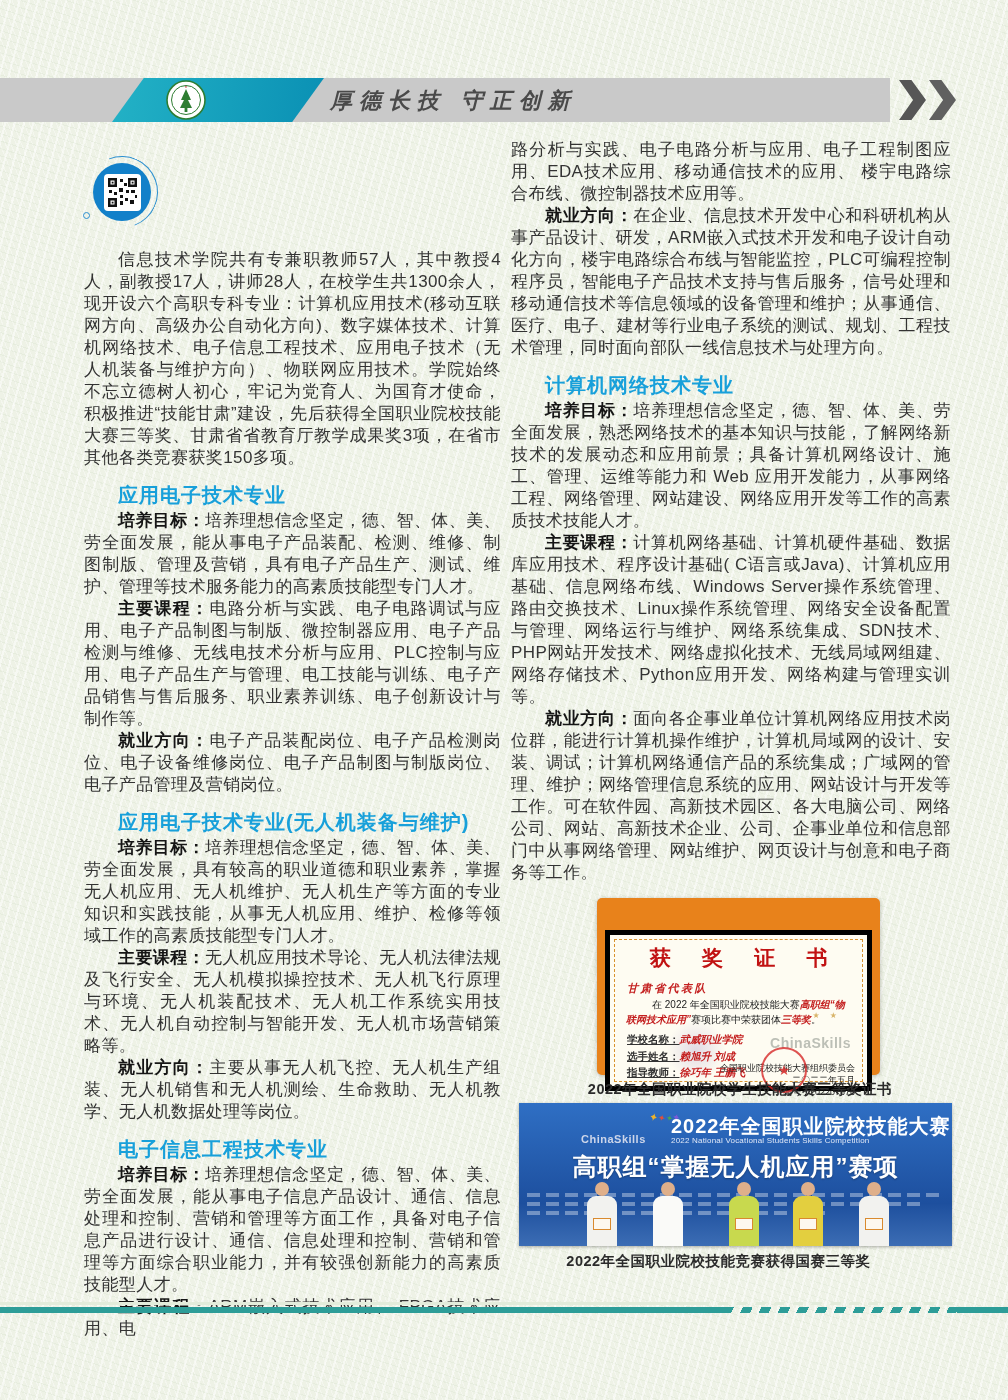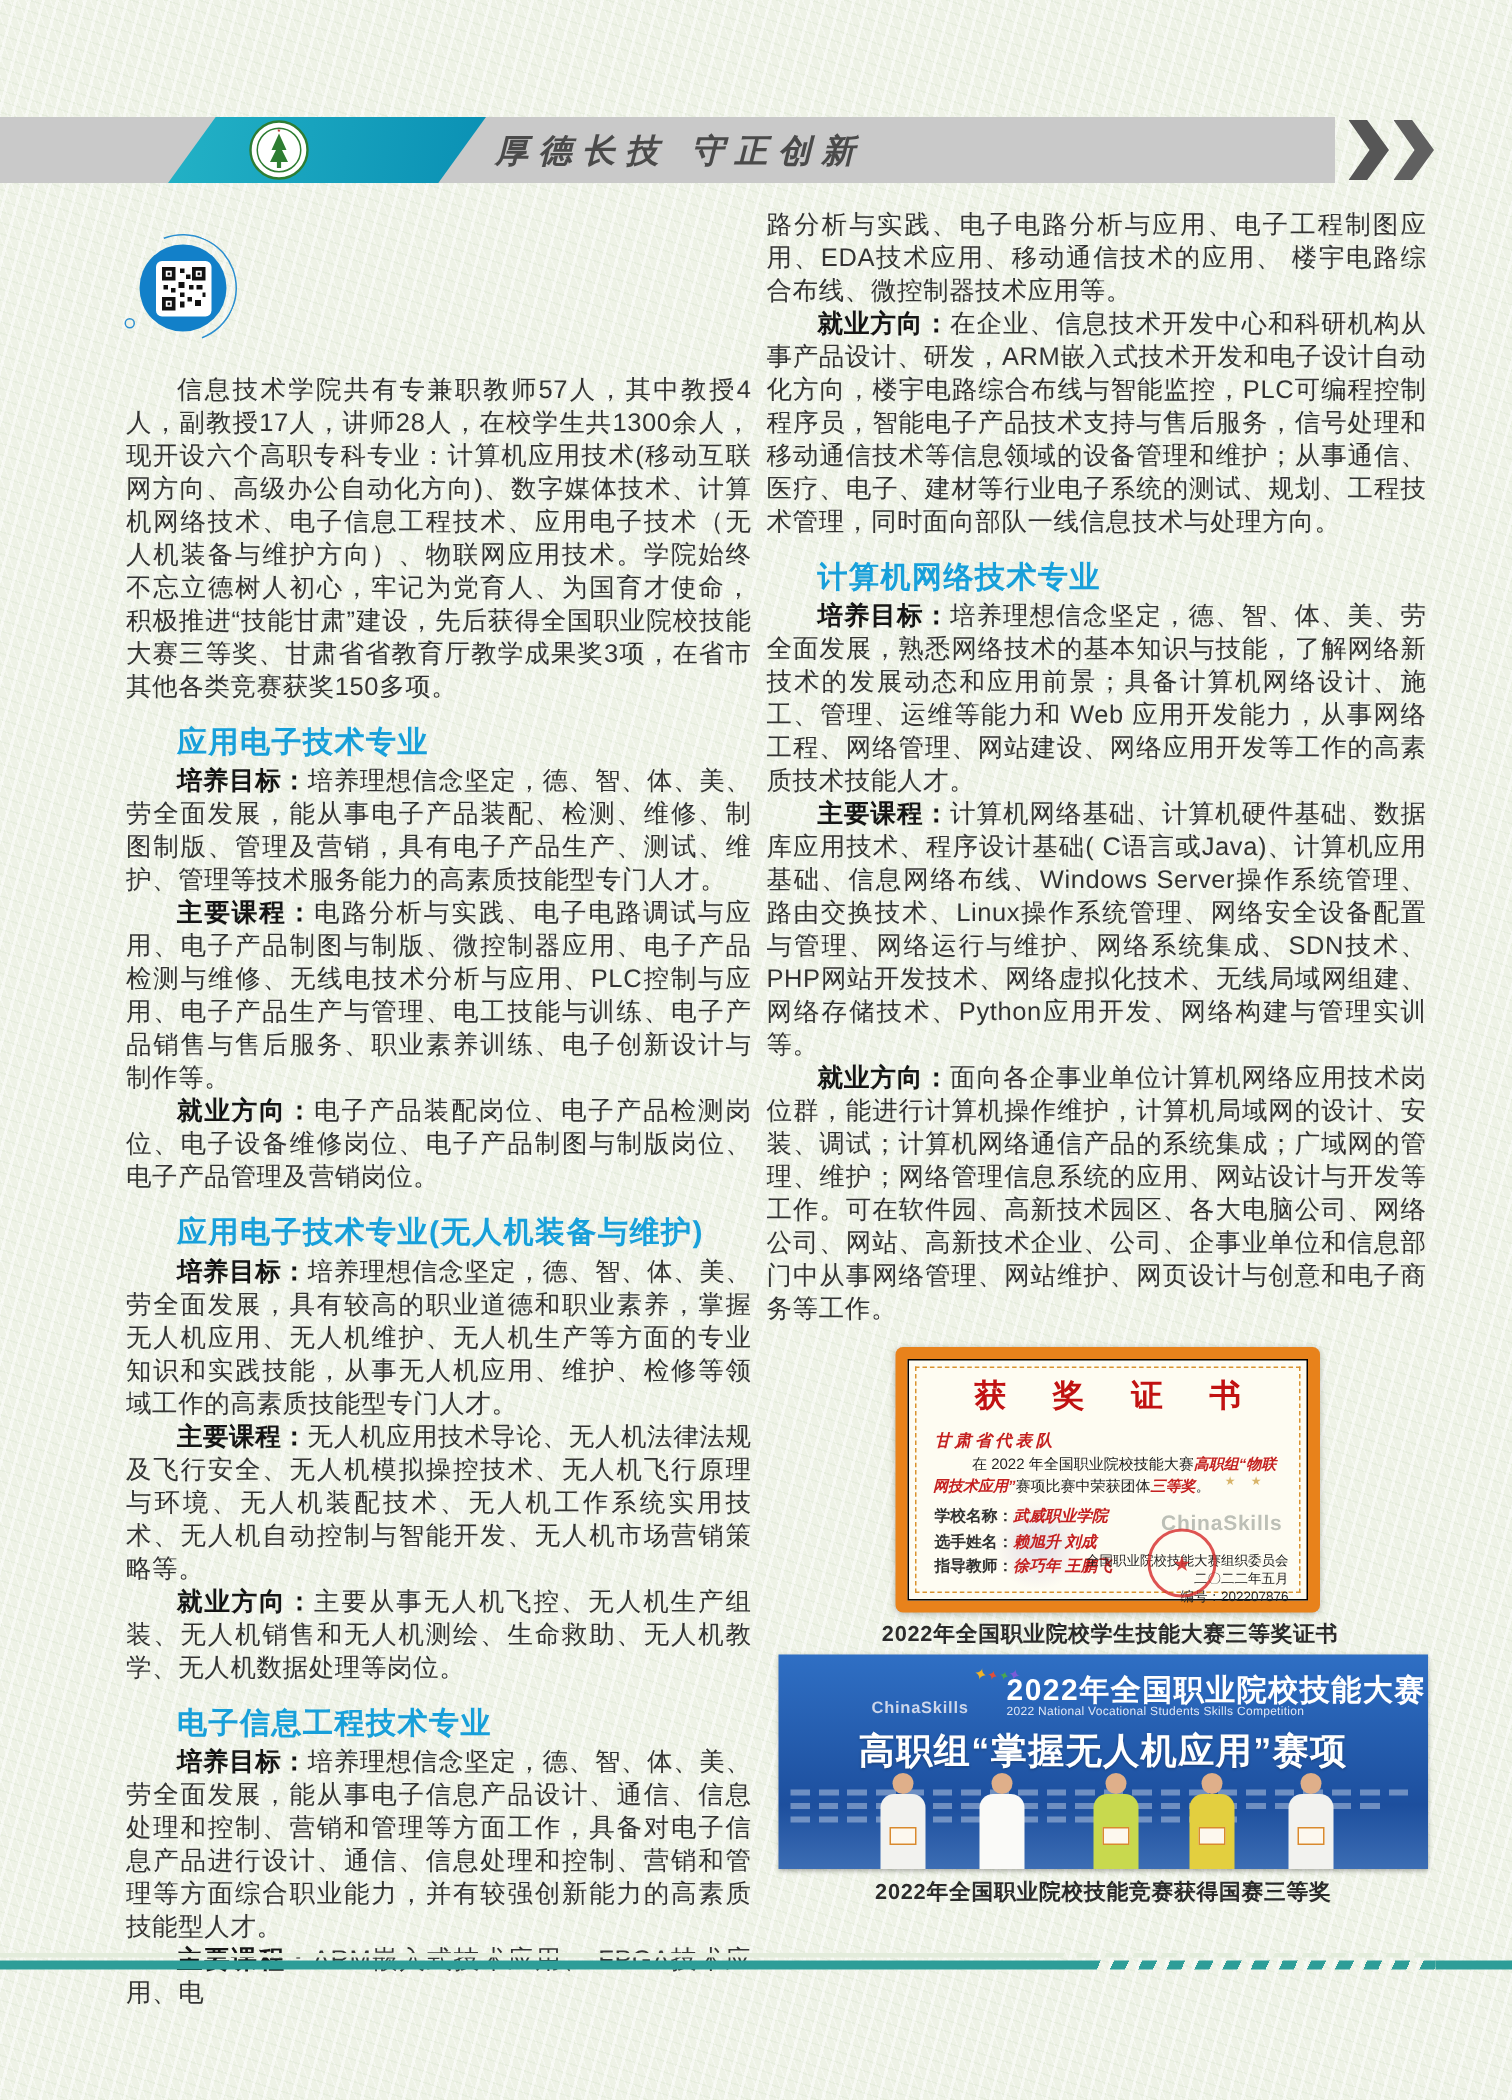--- a/index.html
+++ b/index.html
@@ -46,44 +46,44 @@
   .col.right{left:511px;top:139px;width:440px;}
   .col p{margin:0;}
   .indent{text-indent:2em;}
   .col b{color:#151515;}
   .section{margin-top:15px;}
   .sec-h{margin:0 0 4px 0;font-size:20px;font-weight:bold;color:#18a0da;text-indent:34px;letter-spacing:1px;}
 
   
   .cert{position:absolute;left:597px;top:898px;width:283px;height:177px;background:#e8821b;
         border-radius:5px;padding:8px;box-sizing:border-box;box-shadow:0 1px 4px rgba(0,0,0,.25);}
-  .cert-in{position:relative;width:100%;height:100%;background:#fefcf2;border:1px solid #000000;box-sizing:border-box;}
+  .cert-in{position:relative;width:100%;height:100%;background:#fefcf2;border:5px solid #000000;box-sizing:border-box;margin-top:24px;}
   .cert-frame{position:absolute;inset:4px;border:1px dashed #d9922e;}
   .cert-title{margin-top:9px;text-align:center;color:#c11212;
         font-family:"Liberation Serif","DejaVu Serif",serif;font-weight:bold;font-size:21px;
         letter-spacing:13px;text-indent:13px;}
   .cert-team{position:absolute;left:17px;top:46px;color:#c42020;font-style:italic;font-weight:bold;
         font-size:11px;letter-spacing:2.5px;}
   .cert-body{position:absolute;left:16px;right:14px;top:62px;font-size:10px;line-height:15px;
         color:#222;text-indent:26px;}
   .cert-red{color:#c42020;font-weight:bold;font-style:italic;}
   .cert-fields{position:absolute;left:17px;top:96px;font-size:10.5px;line-height:16.5px;}
-  .cert-fields .lab{color:#333;font-weight:bold;}
+  .cert-fields .lab{color:#333;font-weight:bold;text-decoration:underline;}
   .cert-wm{position:absolute;right:16px;top:100px;color:#bcbfb6;font-weight:bold;font-size:14px;letter-spacing:.5px;}
   .cert-org{position:absolute;right:12px;top:127px;text-align:right;font-size:9px;line-height:12px;color:#222;}
   .cert-seal{position:absolute;right:60px;top:112px;width:42px;height:42px;border-radius:50%;
         border:2px solid rgba(214,40,40,.8);display:flex;align-items:center;justify-content:center;
         color:rgba(214,40,40,.85);font-size:14px;}
   .cert-gear{position:absolute;left:56px;bottom:6px;width:60px;height:60px;border-radius:50%;
         background:radial-gradient(rgba(150,130,190,.28),rgba(150,130,190,0) 70%);}
   .cert-stars{position:absolute;right:26px;top:76px;color:#d8b46a;font-size:8px;letter-spacing:4px;}
 
   .fig-caption{position:absolute;text-align:center;font-size:14.5px;font-weight:600;color:#2b2b2b;letter-spacing:.5px;}
   .cap-cert{left:540px;top:1080px;width:400px;}
-  .cap-photo{left:519px;top:1252px;width:433px;}
+  .cap-photo{left:502px;top:1252px;width:433px;}
 
   
   .photo{position:absolute;left:519px;top:1103px;width:433px;height:143px;overflow:hidden;
         background:linear-gradient(180deg,#2f6fc4 0%,#1d4f9e 70%,#3c6db4 100%);box-shadow:0 1px 3px rgba(0,0,0,.3);}
   .photo .stars{position:absolute;left:130px;top:4px;}
   .photo .stars span{display:inline-block;font-size:11px;transform:rotate(15deg);}
   .photo .brand{position:absolute;left:62px;top:30px;color:#cdd6ea;font-weight:bold;font-size:11px;letter-spacing:.5px;}
   .photo .ptitle{position:absolute;left:152px;top:10px;color:#fff;font-weight:bold;font-size:20px;letter-spacing:1px;}
   .photo .psub{position:absolute;left:152px;top:33px;color:#dfe7f7;font-size:8px;letter-spacing:.2px;text-align:right;}
   .photo .headline{position:absolute;left:0;top:48px;width:100%;text-align:center;color:#fff;

